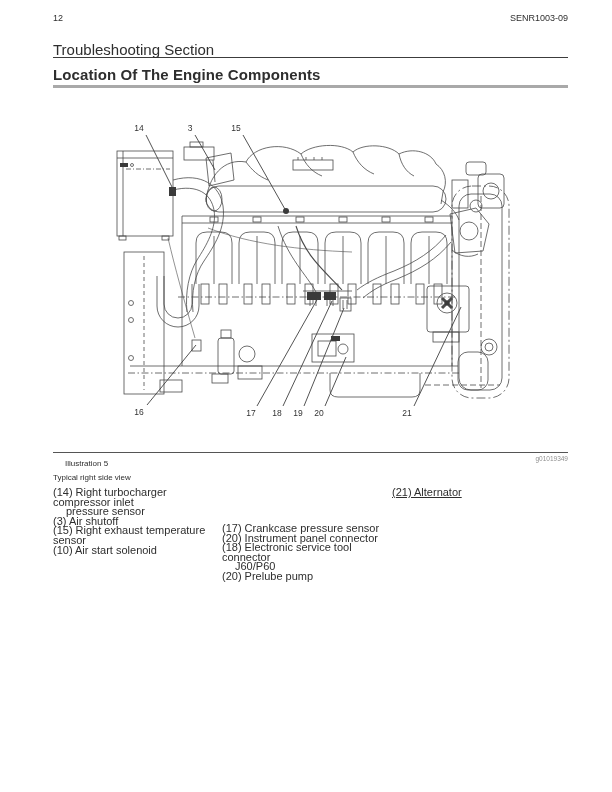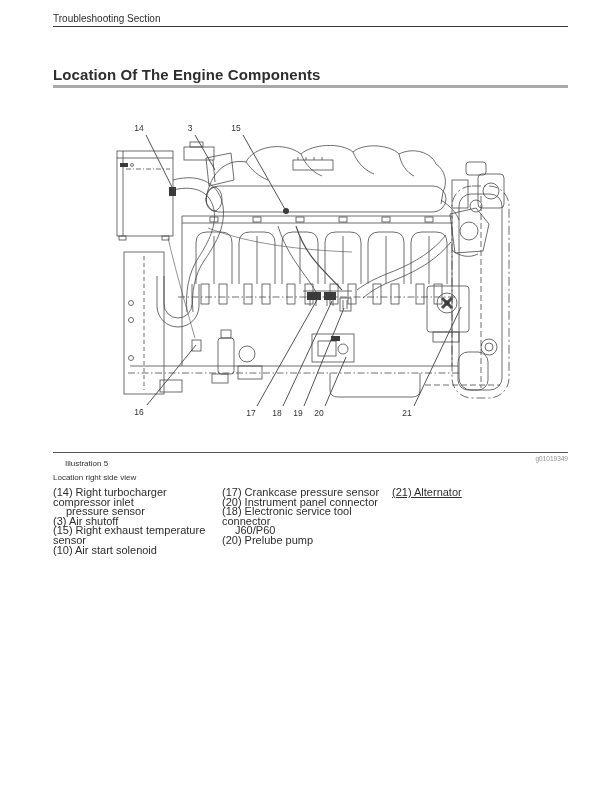--- a/index.html
+++ b/index.html
@@ -5,45 +5,49 @@
   html,body{margin:0;padding:0;}
   body{
     width:612px;height:792px;position:relative;background:#ffffff;
     font-family:"Liberation Sans","DejaVu Sans",sans-serif;color:#2e2e2e;
     overflow:hidden;
   }
   .abs{position:absolute;}
   
   .header{left:53px;top:13px;width:515px;border-bottom:1px solid #3c3c3c;padding-bottom:2px;}
   .header-row{display:flex;justify-content:space-between;font-size:9px;line-height:11px;}
-  .header-sub{font-size:10px;line-height:11px;}
+  .header-sub{font-size:15px;line-height:11px;margin-top:20px;}
   
   .page-title{left:53px;top:66px;width:515px;font-size:15px;font-weight:bold;letter-spacing:.1px;}
   .title-rule{left:53px;top:85px;width:515px;height:3px;background:#a9a9a9;}
   
   .fig-rule{left:53px;top:452px;width:515px;border-top:1px solid #555;}
   .fig-id{top:455px;right:44px;font-size:6.5px;color:#8f8f8f;}
   .fig-label{left:53px;top:459px;font-size:8px;padding-left:12px;}
   .fig-caption{left:53px;top:473px;font-size:8px;}
   
   .legend{top:488px;font-size:11px;line-height:9.6px;}
   .legend .indent{padding-left:13px;}
   .col1{left:53px;width:168px;}
-  .col2{left:222px;width:168px;}
+  .col2{left:222px;width:168px;margin-top:36px;}
   .col3{left:392px;width:168px;text-decoration:underline;}
   
   svg text{font-family:"Liberation Sans","DejaVu Sans",sans-serif;font-size:8.5px;fill:#333;}
   svg .ln{stroke:#4a4a4a;stroke-width:.8;fill:none;}
   svg .ld{stroke:#3f3f3f;stroke-width:.9;fill:none;}
   svg .dk{fill:#3a3a3a;stroke:none;}
 </style>
 </head>
 <body>
 
 <div class="abs header">
+  <div class="header-row">
+    <span>12</span>
+    <span>SENR1003-09</span>
+  </div>
   <div class="header-sub">Troubleshooting Section</div>
 </div>
 
 <div class="abs page-title">Location Of The Engine Components</div>
 <div class="abs title-rule"></div>
 
 <svg class="abs" style="left:90px;top:112px;" width="430" height="318" viewBox="90 112 430 318">
 
   <g class="ln">
     <rect x="117" y="151" width="56" height="85"></rect>
@@ -236,21 +240,21 @@
     <text x="277" y="416">18</text>
     <text x="298" y="416">19</text>
     <text x="319" y="416">20</text>
     <text x="407" y="416">21</text>
   </g>
 </svg>
 
 <div class="abs fig-rule"></div>
 <div class="abs fig-id">g01019349</div>
 <div class="abs fig-label">Illustration 5</div>
-<div class="abs fig-caption">Location right side view</div>
+<div class="abs fig-caption">Typical right side view</div>
 
 <div class="abs legend col1">
   <div>(14) Right turbocharger compressor inlet</div>
   <div class="indent">pressure sensor</div>
   <div>(3) Air shutoff</div>
   <div>(15) Right exhaust temperature sensor</div>
   <div>(10) Air start solenoid</div>
 </div>
 <div class="abs legend col2">
   <div>(17) Crankcase pressure sensor</div>

